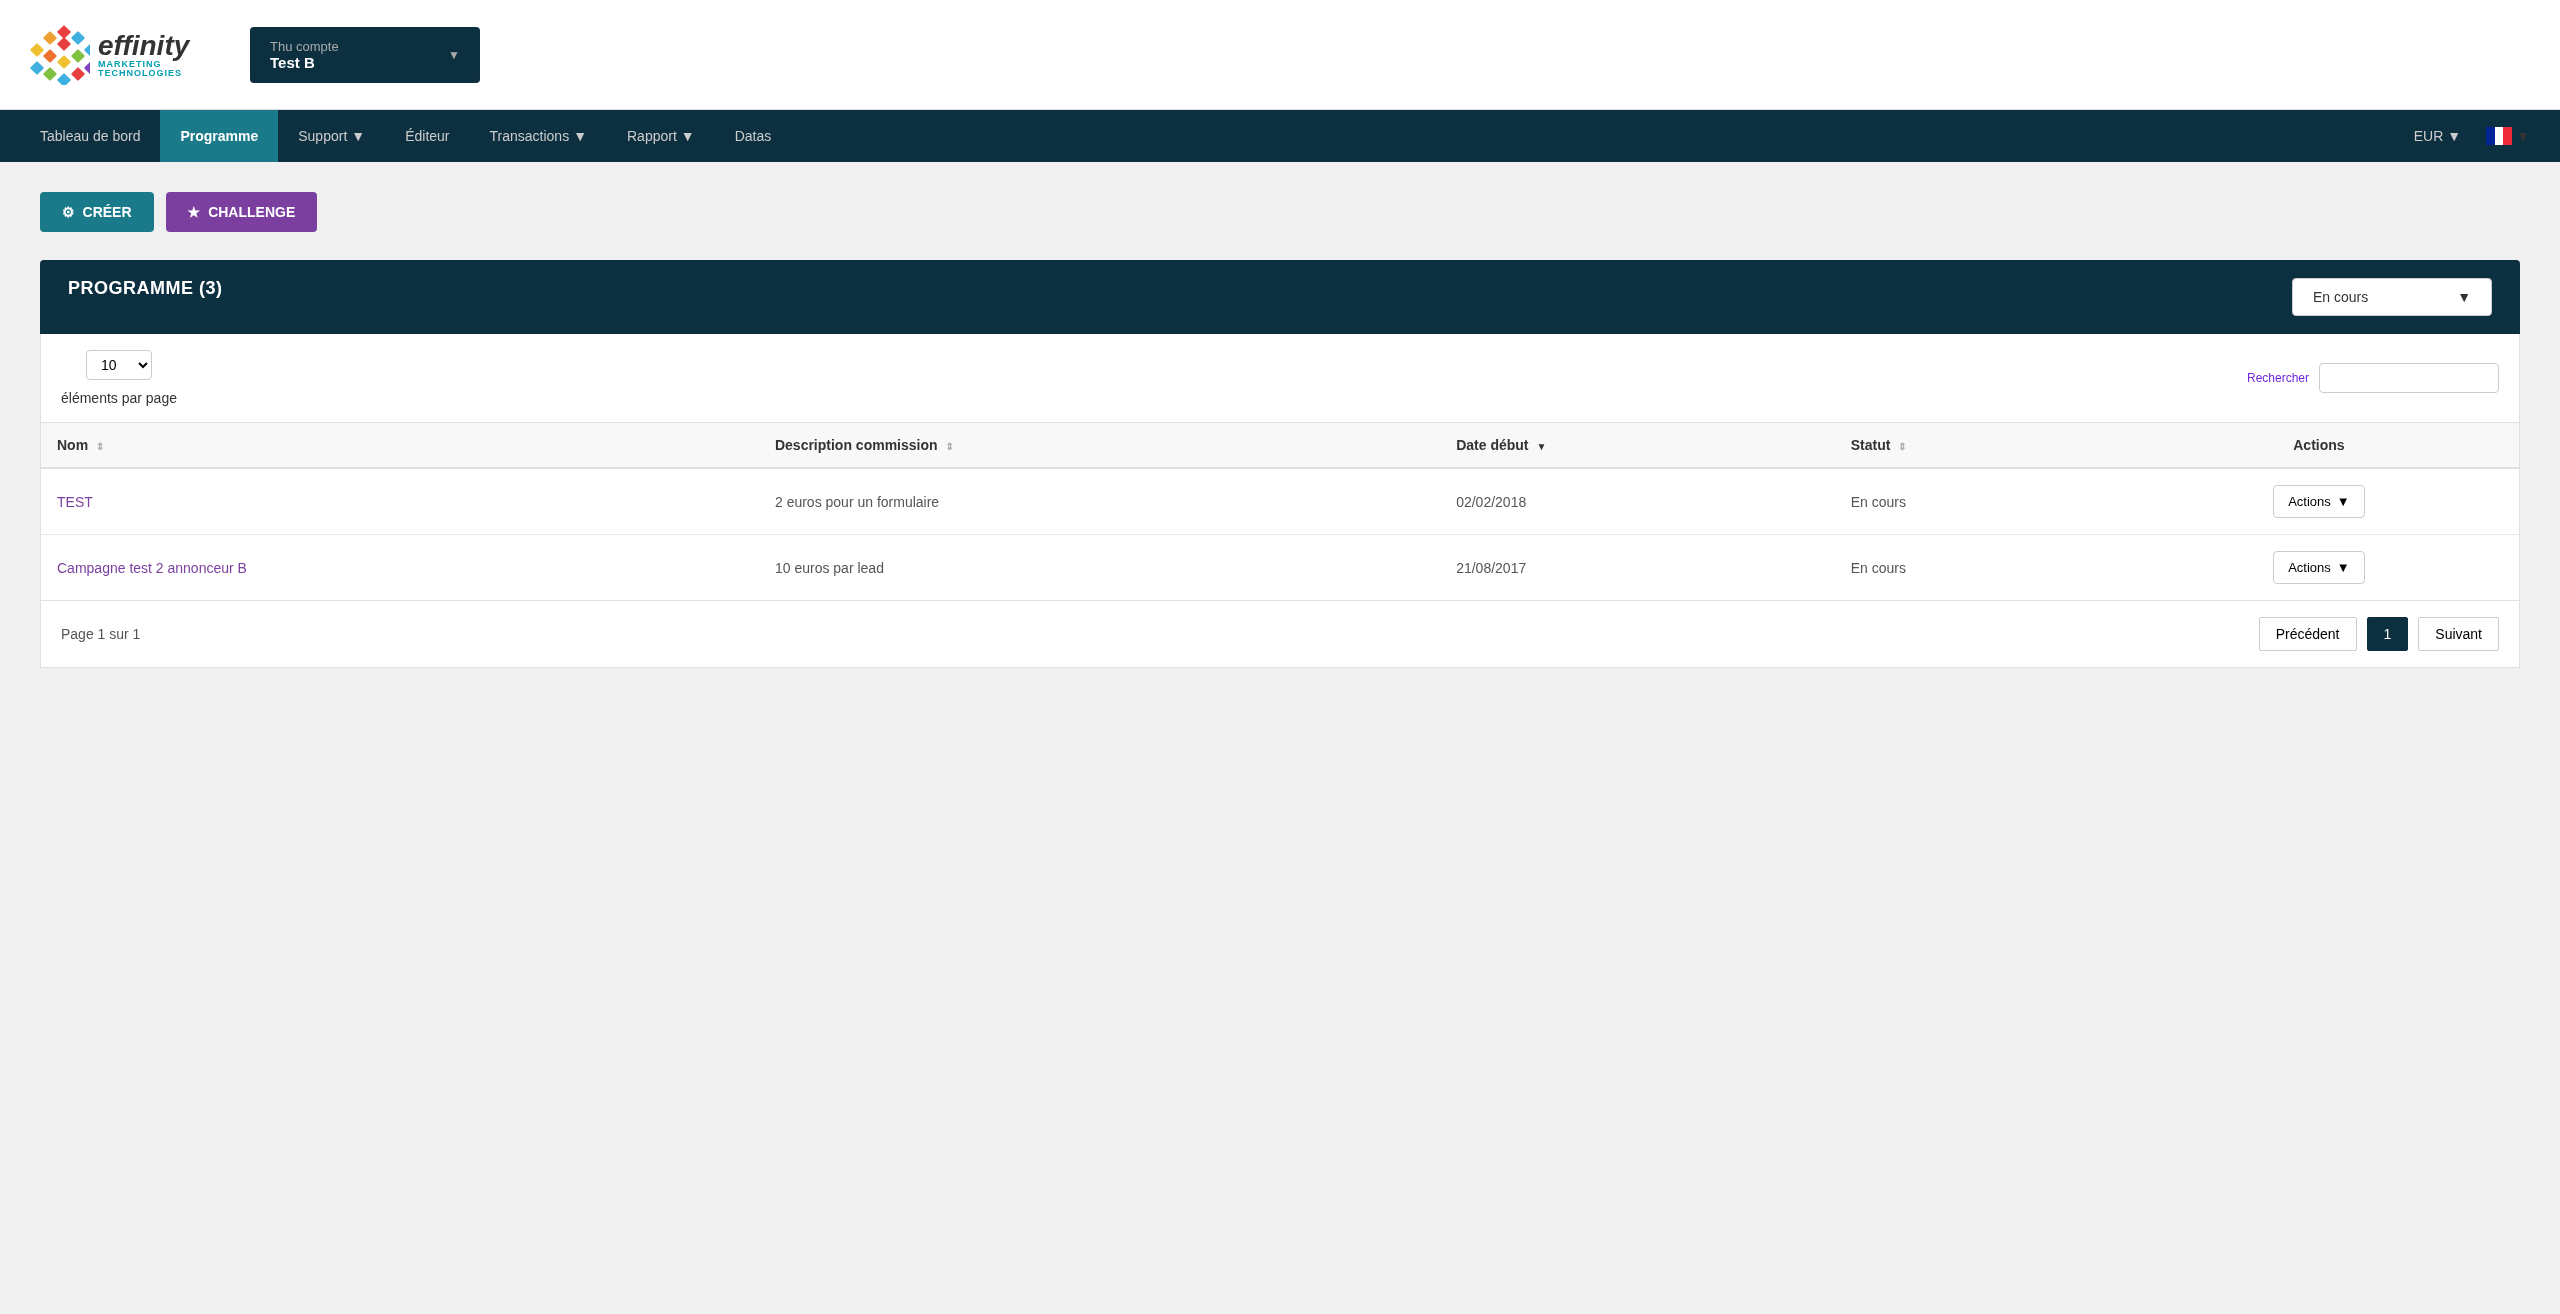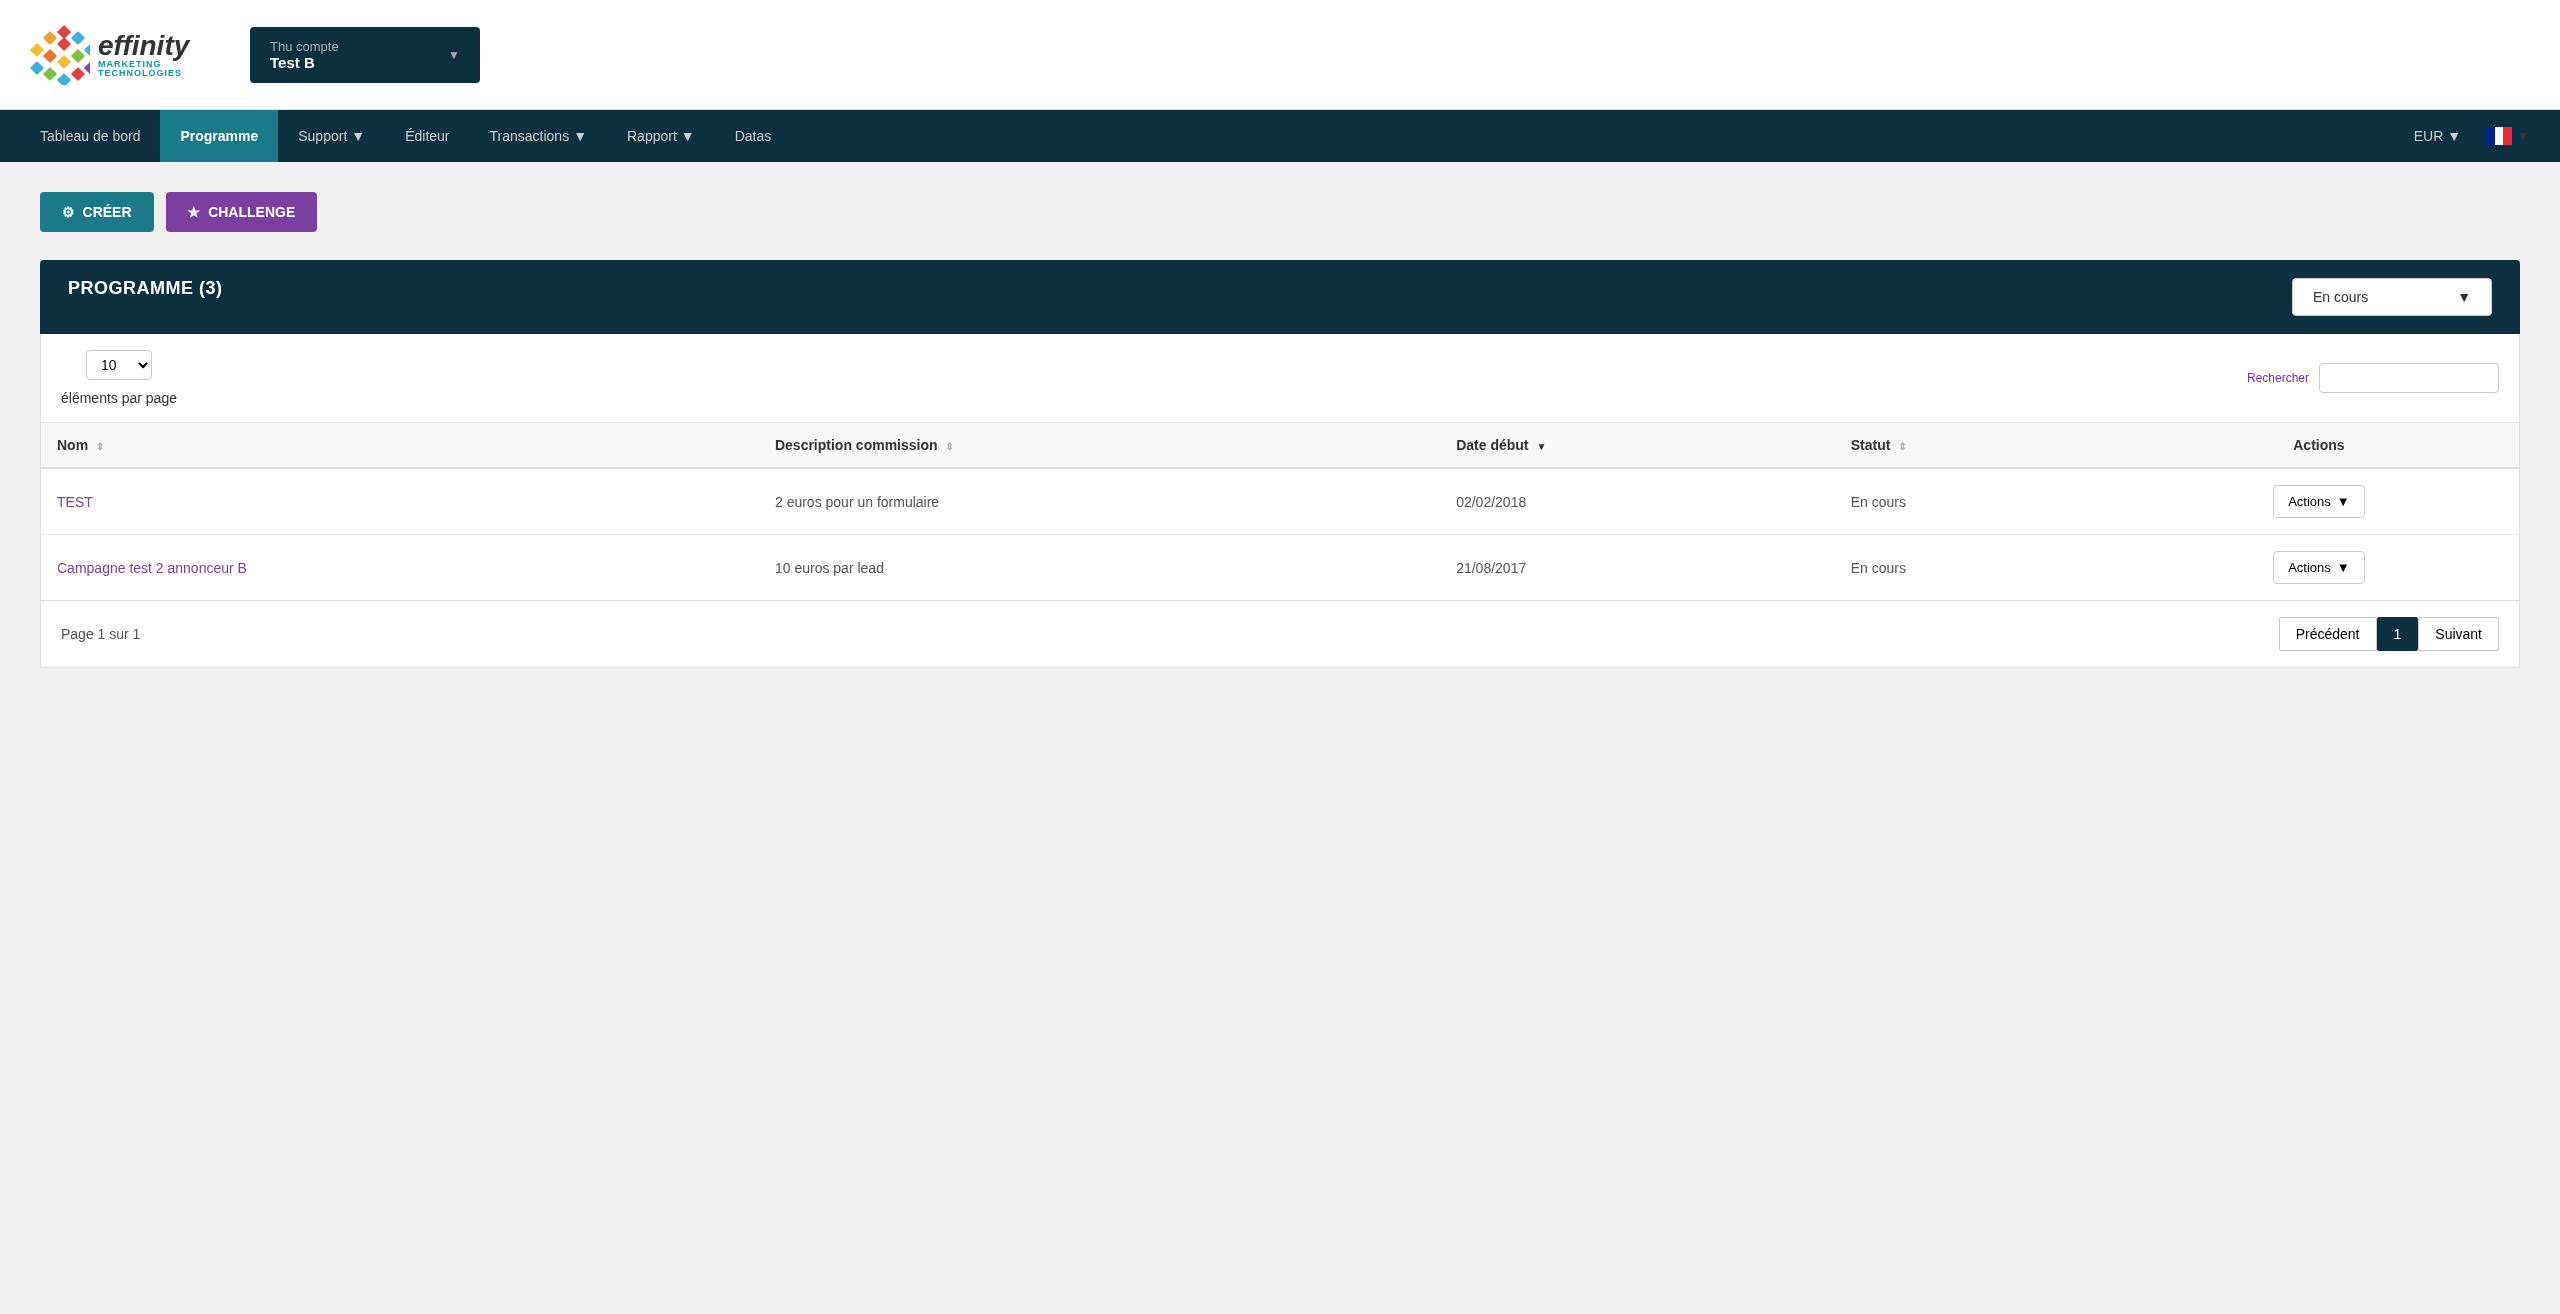--- a/index.html
+++ b/index.html
@@ -314,21 +314,21 @@
       border: 1px solid #e0e0e0;
       border-top: none;
       padding: 16px 20px;
       display: flex;
       align-items: center;
       justify-content: space-between;
     }
     .page-info { font-size: 14px; color: #555; }
     .pagination-btns {
       display: flex;
-      gap: 0;
+      gap: 10px;
       align-items: flex-end;
     }
     .page-btn {
       border: 1px solid #ccc;
       background: #fff;
       padding: 8px 16px;
       cursor: pointer;
       font-size: 14px;
       border-radius: 2px;
     }

